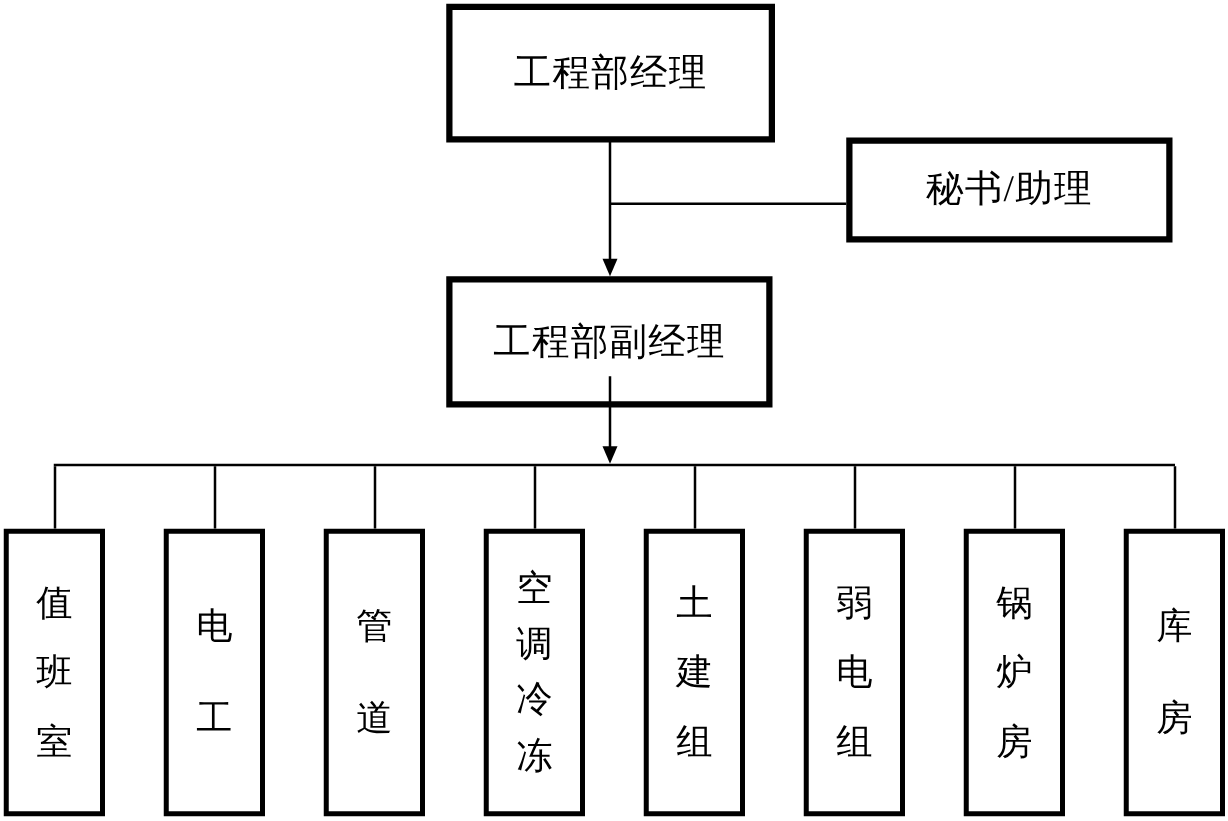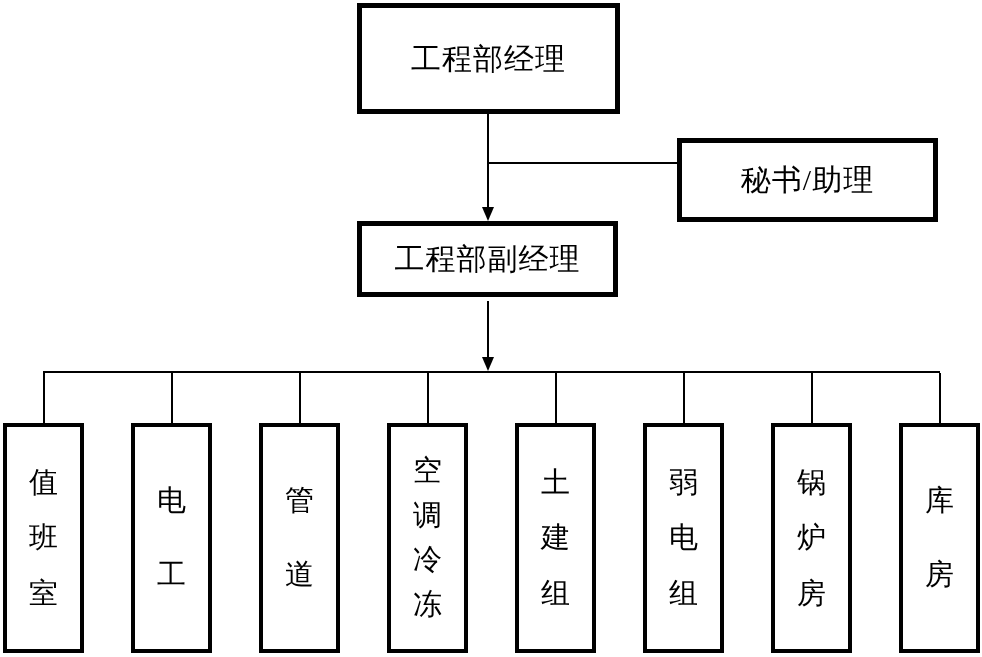--- a/index.html
+++ b/index.html
@@ -20,22 +20,22 @@
     display: flex;
     flex-direction: column;
     align-items: center;
     justify-content: center;
     text-align: right;
     font-size: 30px;
     line-height: 1.45;
     letter-spacing: 1px;
   }
   #node-manager   { left: 357px; top: 3px;   width: 263px; height: 111px; }
-  #node-secretary { left: 677px; top: 138px; width: 261px; height: 84px;  }
-  #node-deputy    { left: 357px; top: 221px; width: 261px; height: 76px;  }
+  #node-secretary { left: 677px; top: 110px; width: 261px; height: 84px;  }
+  #node-deputy    { left: 357px; top: 221px; width: 261px; height: 105px;  }
 
   .dept-node {
     position: absolute;
     top: 423px;
     width: 81px;
     height: 230px;
     box-sizing: border-box;
     border: 4px solid #000000;
     background: #ffffff;
   }

